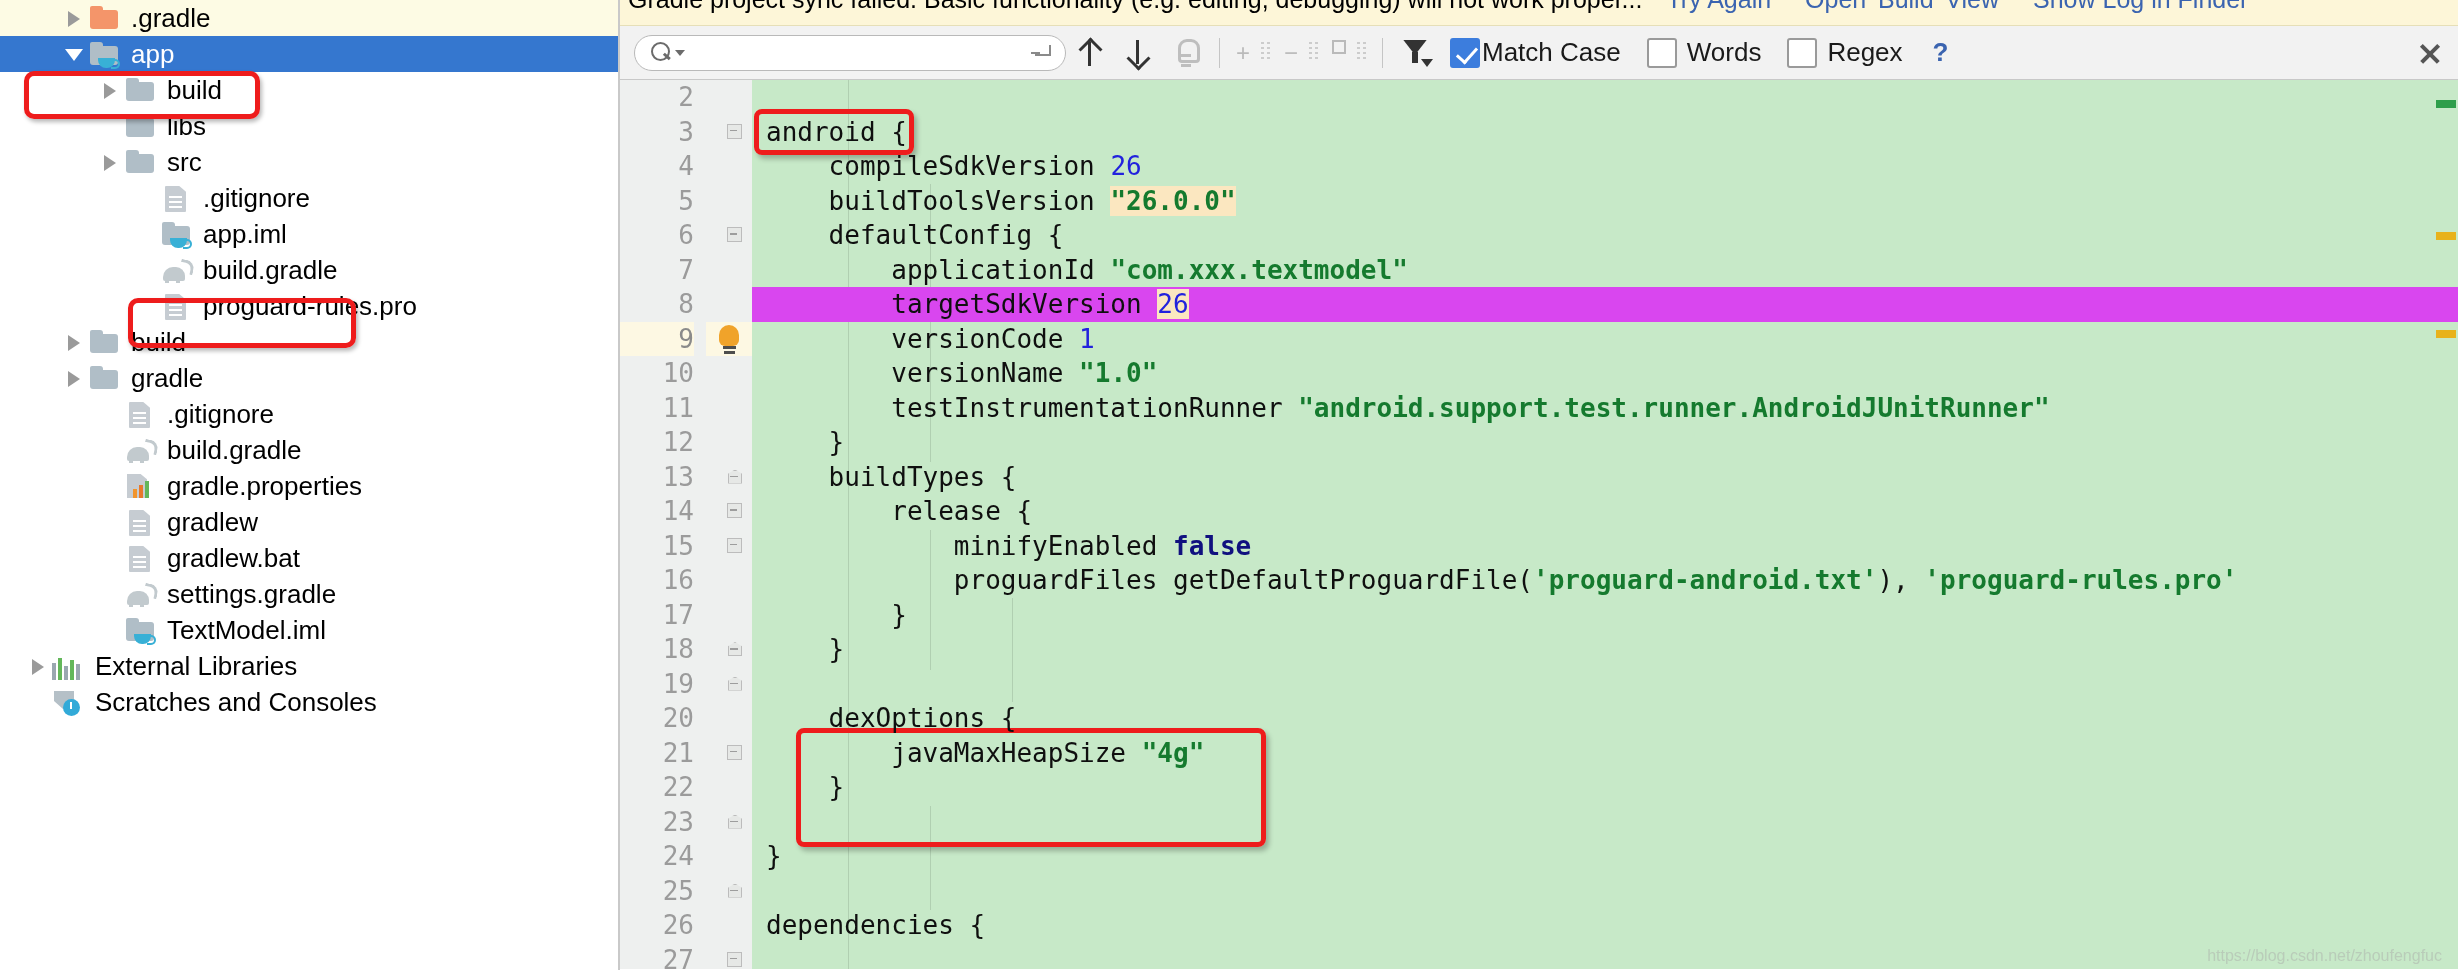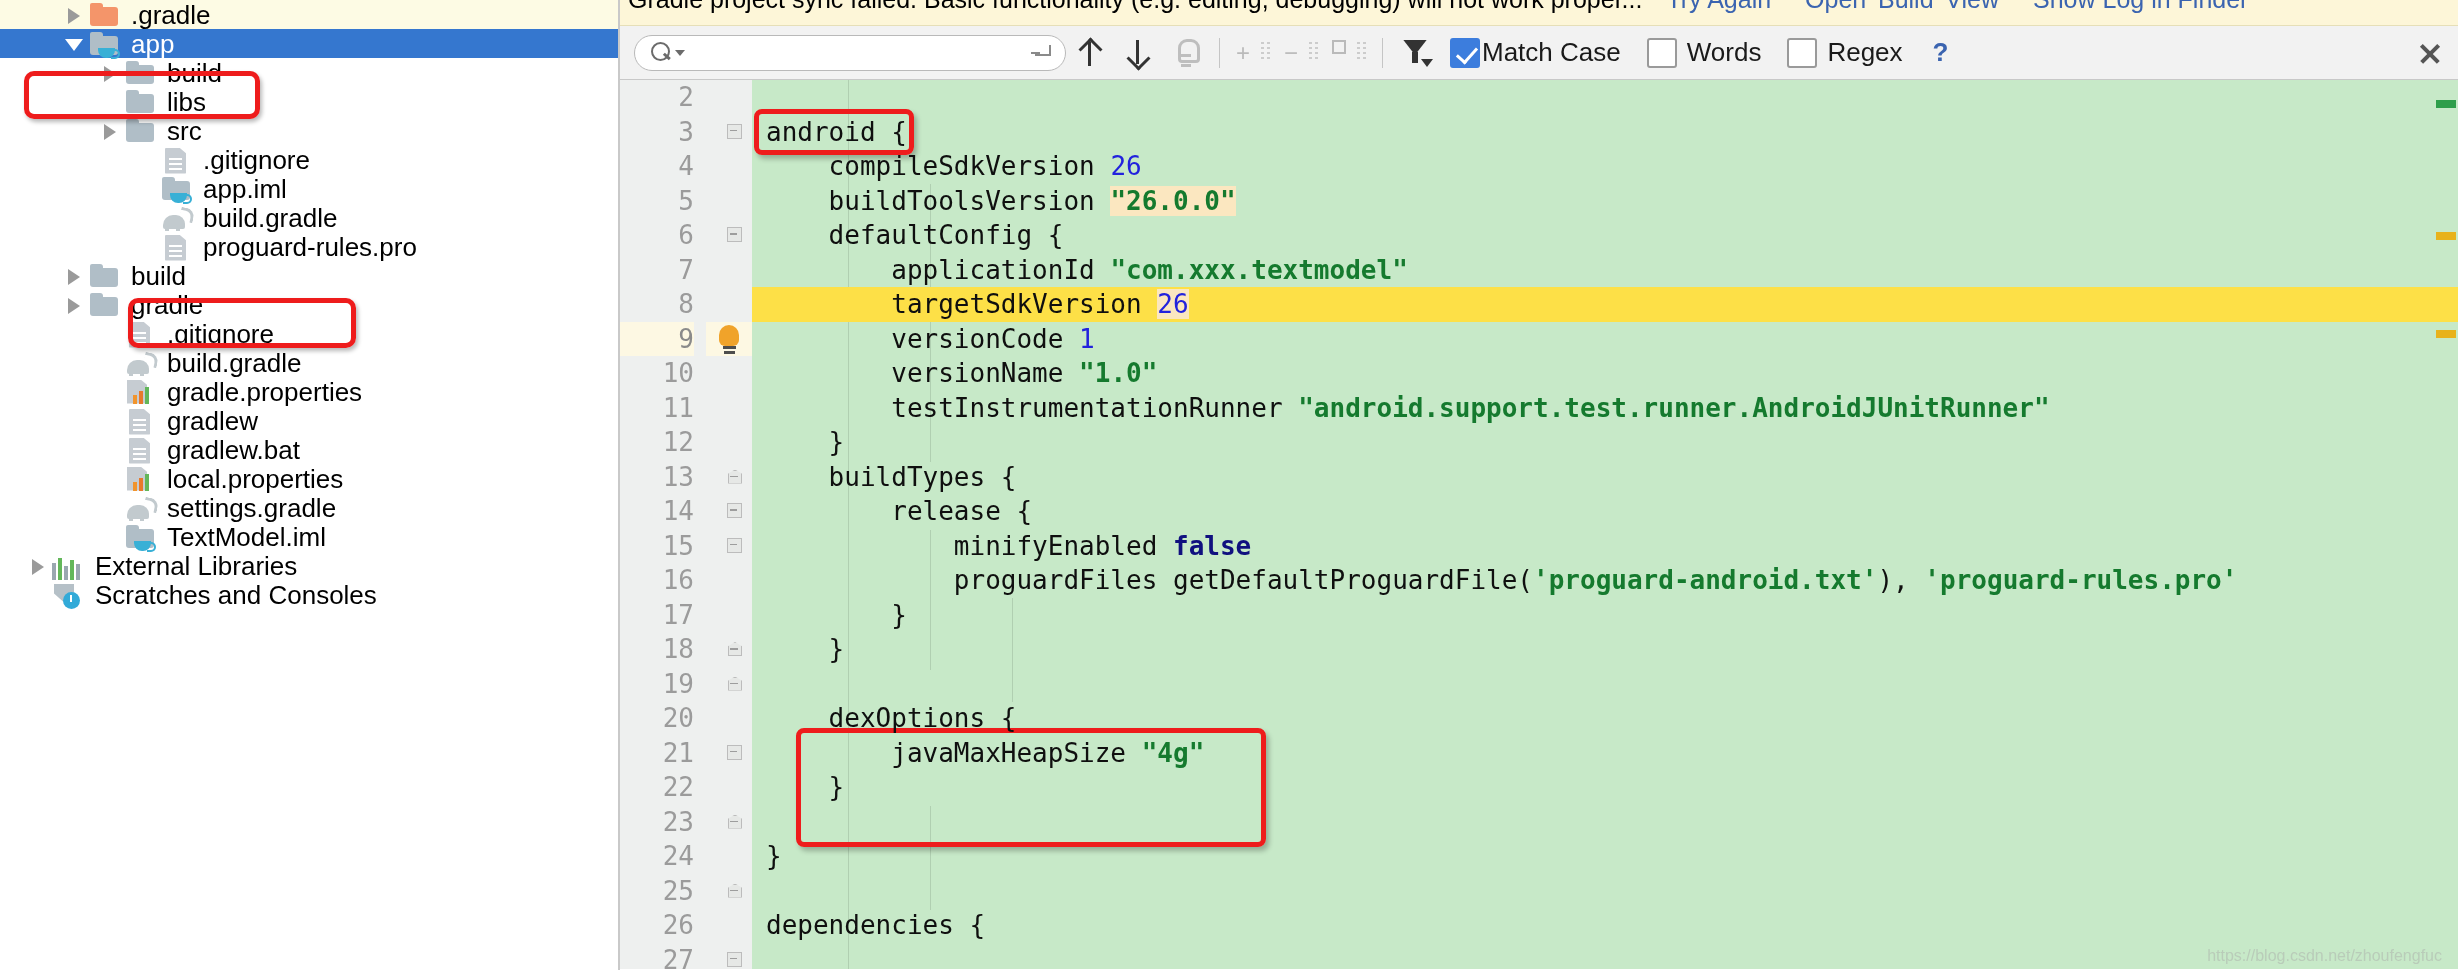--- a/index.html
+++ b/index.html
@@ -17,21 +17,21 @@
     width: 620px; height: 970px;
     background: #ffffff;
     border-right: 2px solid #c9c9c9;
     overflow: hidden;
     flex: 0 0 620px;
   }
   .tree { position: relative; padding-top: 0px; }
   .row {
     position: relative;
     display: flex; align-items: center;
-    height: 29px;
+    height: 36px;
     white-space: nowrap;
     font-size: 26px;
     color: #000000;
   }
   .row.hl-yellow { background: #fdfbe4; }
   .row.selected { background: #3577cf; color: #ffffff; }
   .arrow {
     width: 26px; height: 26px; flex: 0 0 26px;
     position: relative;
   }
@@ -243,21 +243,21 @@
   .code-area { position:relative; flex:1 1 auto; background:#c7e9c8; overflow:hidden; }
   .ln {
     height: 34.5px; line-height:34.5px; font-size:26px; color:#9b9b9b;
     font-family:"DejaVu Sans Mono", monospace;
   }
   .ln.cur { background:#fdf8e3; color:#8a8a8a; }
   .cl {
     height:34.5px; line-height:34.5px; font-size:26px; color:#0f0f0f;
     white-space:pre; padding-left:14px;
   }
-  .cl.cur { background:#fde047; }
+  .cl.cur { background:#d946ef; }
   .kw-num { color:#2222dd; }
   .kw-str { color:#157a2e; font-weight:bold; }
   .kw-str-hl { color:#157a2e; font-weight:bold; background:#fbe7c0; }
   .kw-bool { color:#10107f; font-weight:bold; }
   .num-hl { color:#2222dd; background:#fbe7c0; }
   .fold {
     position:absolute; right:10px; width:20px; height:20px;
     border:1.6px solid #bcbcbc; background:#e6e8e6;
   }
   .fold::after {
@@ -443,32 +443,20 @@
           <span style="display:inline-block;width:98px;flex:0 0 98px"></span>
           <span class="arrow "></span>
           <span class="ic ic-file">
             <span class="lines">
               <i></i>
               <i></i>
               <i></i>
             </span>
           </span>
           <span class="label">gradlew.bat</span>
-        </div>
-        <div class="row">
-          <span style="display:inline-block;width:98px;flex:0 0 98px"></span>
-          <span class="arrow "></span>
-          <span class="ic ic-props">
-            <span class="bars">
-              <i></i>
-              <i></i>
-              <i></i>
-            </span>
-          </span>
-          <span class="label">local.properties</span>
         </div>
         <div class="row">
           <span style="display:inline-block;width:98px;flex:0 0 98px"></span>
           <span class="arrow "></span>
           <span class="ic ic-gradle">
             <span class="leg"></span>
             <span class="leg2"></span>
           </span>
           <span class="label">settings.gradle</span>
         </div>

